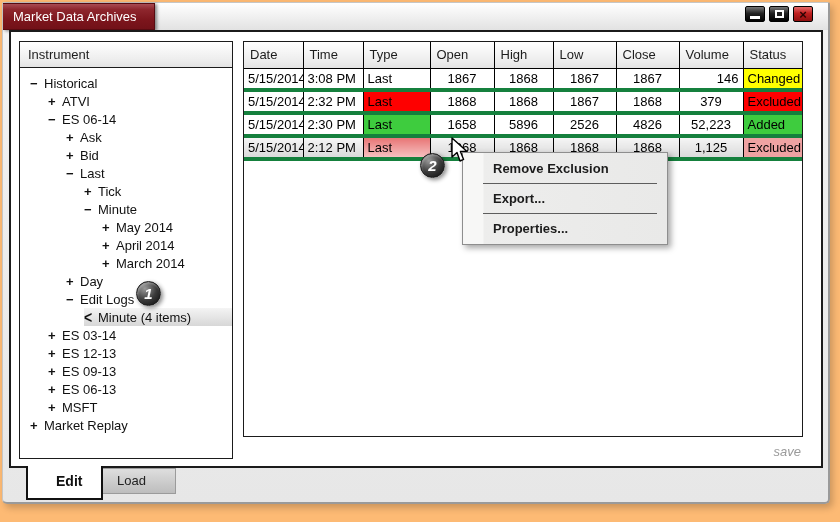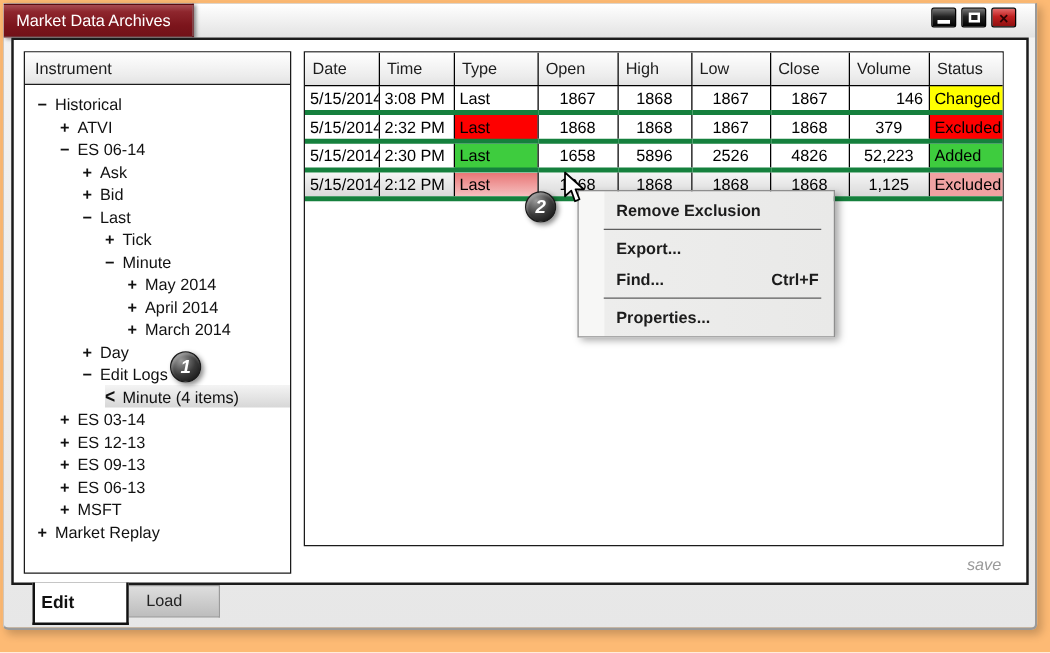--- a/index.html
+++ b/index.html
@@ -63,21 +63,21 @@
   .grid tr.selected td { background:linear-gradient(#f5f5f5,#dadada); }
   .grid td.cell-pink-grad { background:linear-gradient(#e87575,#f6c0c0) !important; }
 
   .save-label { position:absolute; right:20px; top:412px; font-size:13px; font-style:italic;
                 color:#9a9a9a; }
 
   
   .tab { position:absolute; font-size:14px; }
   .tab.active { left:23px; top:463px; width:77px; height:34px; background:#fff;
                 border:2px solid #111; border-top:none; z-index:5;
-                font-weight:bold; color:#111; line-height:30px; padding-left:5px; }
+                font-weight:bold; color:#111; line-height:30px; padding-left:28px; }
   .tab.inactive { left:100px; top:465px; width:73px; height:26px;
                   background:linear-gradient(#dedede,#bdbdbd);
                   border:1px solid #9b9b9b; border-left:none; z-index:4;
                   color:#222; line-height:24px; padding-left:14px; font-size:13px; }
 
   
   .context-menu { position:absolute; left:462px; top:152px; width:206px;
                   background:linear-gradient(90deg,#f7f7f6 0px,#f7f7f6 20px,#ededec 21px,#e9e9e8 100%);
                   border:1px solid #8e8e8e; box-shadow:3px 3px 6px rgba(0,0,0,.35);
                   z-index:20; padding:3px 0; }
@@ -334,24 +334,20 @@
   </div>
 
   <div class="context-menu" id="context-menu">
       <div class="menu-item">
         <span class="mi-label">Remove Exclusion</span>
       </div>
       <div class="menu-sep"></div>
       <div class="menu-item">
         <span class="mi-label">Export...</span>
       </div>
-      <div class="menu-item">
-        <span class="mi-label">Find...</span>
-        <span class="mi-shortcut">Ctrl+F</span>
-      </div>
       <div class="menu-sep"></div>
       <div class="menu-item">
         <span class="mi-label">Properties...</span>
       </div>
     </div>
 
   <div class="callout" id="callout-1" style="left:136px; top:281px;">1</div>
   <div class="callout" id="callout-2" style="left:420px; top:153px;">2</div>
 
   <svg class="cursor" width="22" height="27" viewBox="0 0 22 27" style="left:450px; top:137px;">

